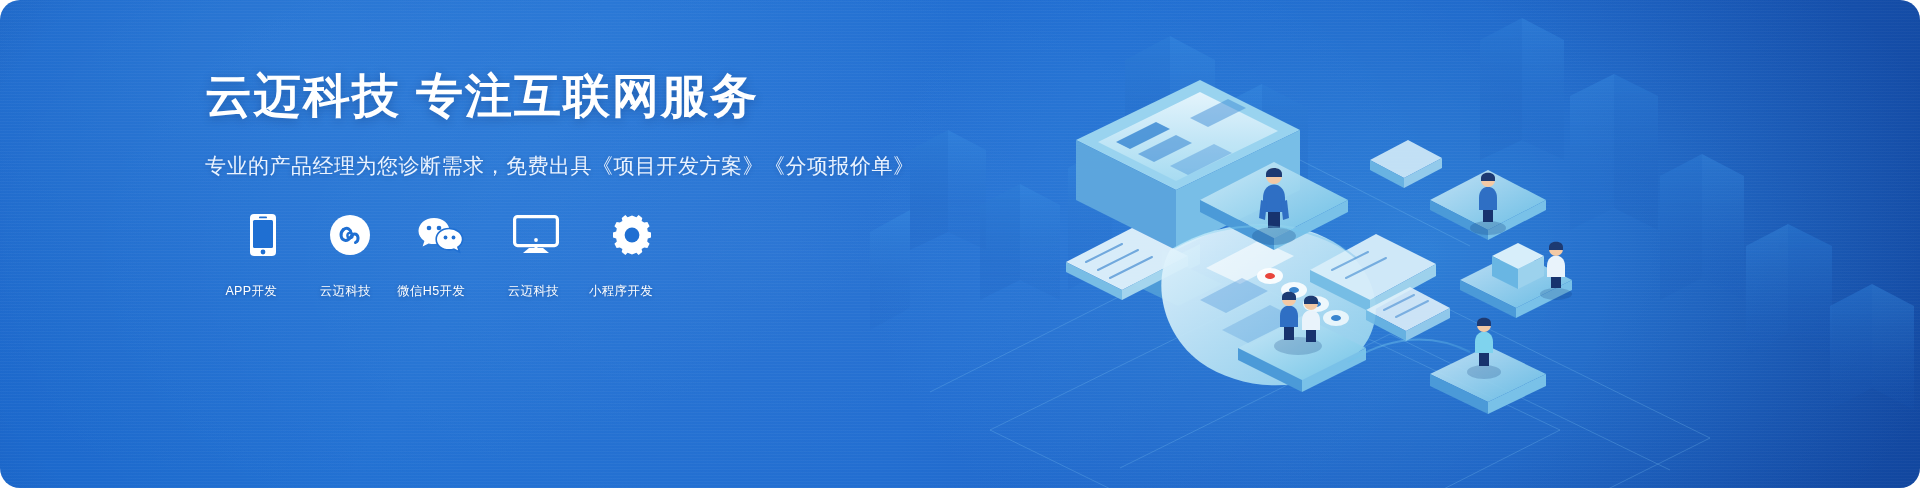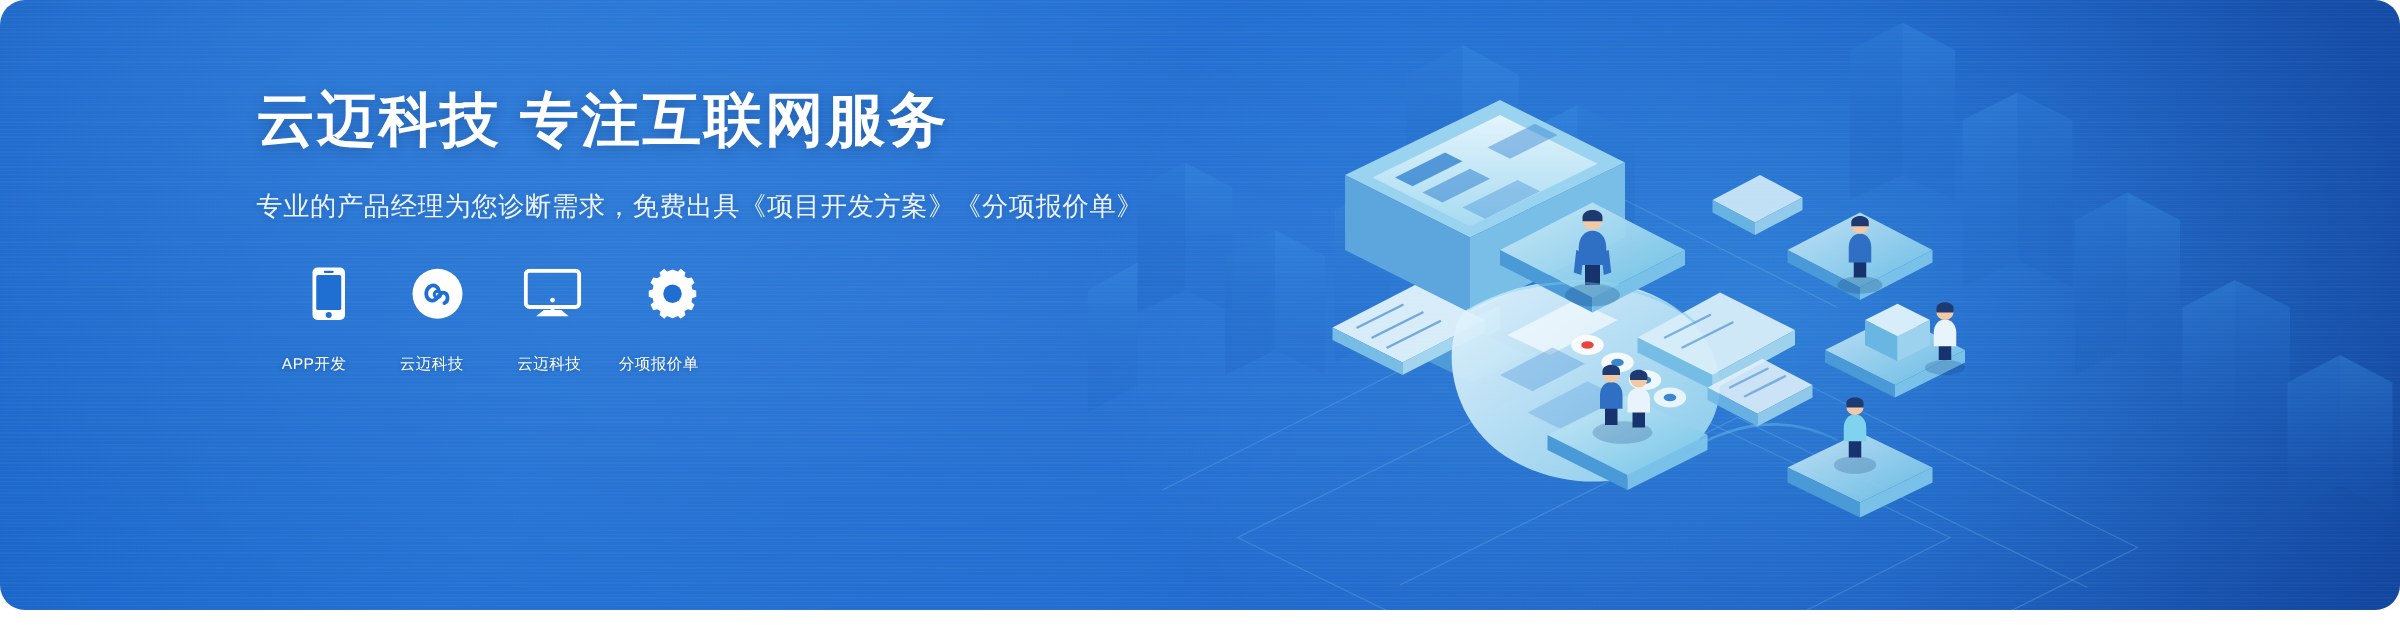--- a/index.html
+++ b/index.html
@@ -314,20 +314,37 @@
             <circle cx="21" cy="21" r="20" fill="#ffffff"></circle>
             <path d="M14.5 15.5 C10.5 19, 11.5 26, 16.5 26.5 C21.5 27, 21.5 20, 25.5 20
                      C29.5 20, 30.5 26.5, 26.5 28.5" fill="none" stroke="#1f6fd2" stroke-width="3" stroke-linecap="round"></path>
             <path d="M14.5 15.5 C18.5 12.5, 22 16, 22 19" fill="none" stroke="#1f6fd2" stroke-width="3" stroke-linecap="round"></path>
             <circle cx="21" cy="21.5" r="2.6" fill="none" stroke="#1f6fd2" stroke-width="2.4"></circle>
           </svg>
         </span>
         <span class="svc-label">云迈科技</span>
       </div>
 
+      <div class="service">
+        <span class="svc-icon">
+          <svg width="48" height="42" viewBox="0 0 48 42">
+            <path d="M17 4 C8 4, 1.5 9.8, 1.5 17 C1.5 21, 3.8 24.5, 7.4 26.9
+                     L5.6 32.6 L11.6 29.4 C13.3 29.9, 15.1 30.1, 17 30.1
+                     C26 30.1, 32.5 24.3, 32.5 17 C32.5 9.8, 26 4, 17 4 Z" fill="#ffffff"></path>
+            <circle cx="12" cy="14" r="2.3" fill="#1f6fd2"></circle>
+            <circle cx="22" cy="14" r="2.3" fill="#1f6fd2"></circle>
+            <path d="M32 14.5 C24.6 14.5, 19.2 19.3, 19.2 25.2 C19.2 31.1, 24.6 35.9, 32 35.9
+                     C33.7 35.9, 35.3 35.7, 36.8 35.2 L42.5 38 L40.9 33.1
+                     C43.8 31.1, 45.6 28.3, 45.6 25.2 C45.6 19.3, 39.4 14.5, 32 14.5 Z" fill="#ffffff" stroke="#1f6fd2" stroke-width="1.6"></path>
+            <circle cx="28.5" cy="23.5" r="1.9" fill="#1f6fd2"></circle>
+            <circle cx="36.5" cy="23.5" r="1.9" fill="#1f6fd2"></circle>
+          </svg>
+        </span>
+        <span class="svc-label">微信H5开发</span>
+      </div>
 
       <div class="service">
         <span class="svc-icon">
           <svg width="46" height="40" viewBox="0 0 46 40">
             <rect x="1.6" y="1.6" width="42.8" height="29" rx="3" ry="3" fill="none" stroke="#ffffff" stroke-width="3.2"></rect>
             <circle cx="23" cy="25" r="1.9" fill="#ffffff"></circle>
             <path d="M23 31 L23 34" stroke="#ffffff" stroke-width="3"></path>
             <path d="M10 38 L36 38 L30 33 L16 33 Z" fill="#ffffff"></path>
           </svg>
         </span>
@@ -340,18 +357,18 @@
             <path d="M21 1.5 L25.4 3.2 L27.6 1.0 L31.3 4.0 L30.6 7.0 L33.2 8.6
                      L36.4 7.9 L38.6 12.2 L36.2 14.4 L36.8 17.4 L40 18.6 L40 23.4
                      L36.8 24.6 L36.2 27.6 L38.6 29.8 L36.4 34.1 L33.2 33.4 L30.6 35.0
                      L31.3 38.0 L27.6 41.0 L25.4 38.8 L21 40.5 L16.6 38.8 L14.4 41.0
                      L10.7 38.0 L11.4 35.0 L8.8 33.4 L5.6 34.1 L3.4 29.8 L5.8 27.6
                      L5.2 24.6 L2 23.4 L2 18.6 L5.2 17.4 L5.8 14.4 L3.4 12.2 L5.6 7.9
                      L8.8 8.6 L11.4 7.0 L10.7 4.0 L14.4 1.0 L16.6 3.2 Z" fill="#ffffff"></path>
             <circle cx="21" cy="21" r="7.4" fill="#1f6fd2"></circle>
           </svg>
         </span>
-        <span class="svc-label">分项报价单</span>
+        <span class="svc-label">小程序开发</span>
       </div>
 
     </div>
   </div>
 </div>
 
 </body></html>

